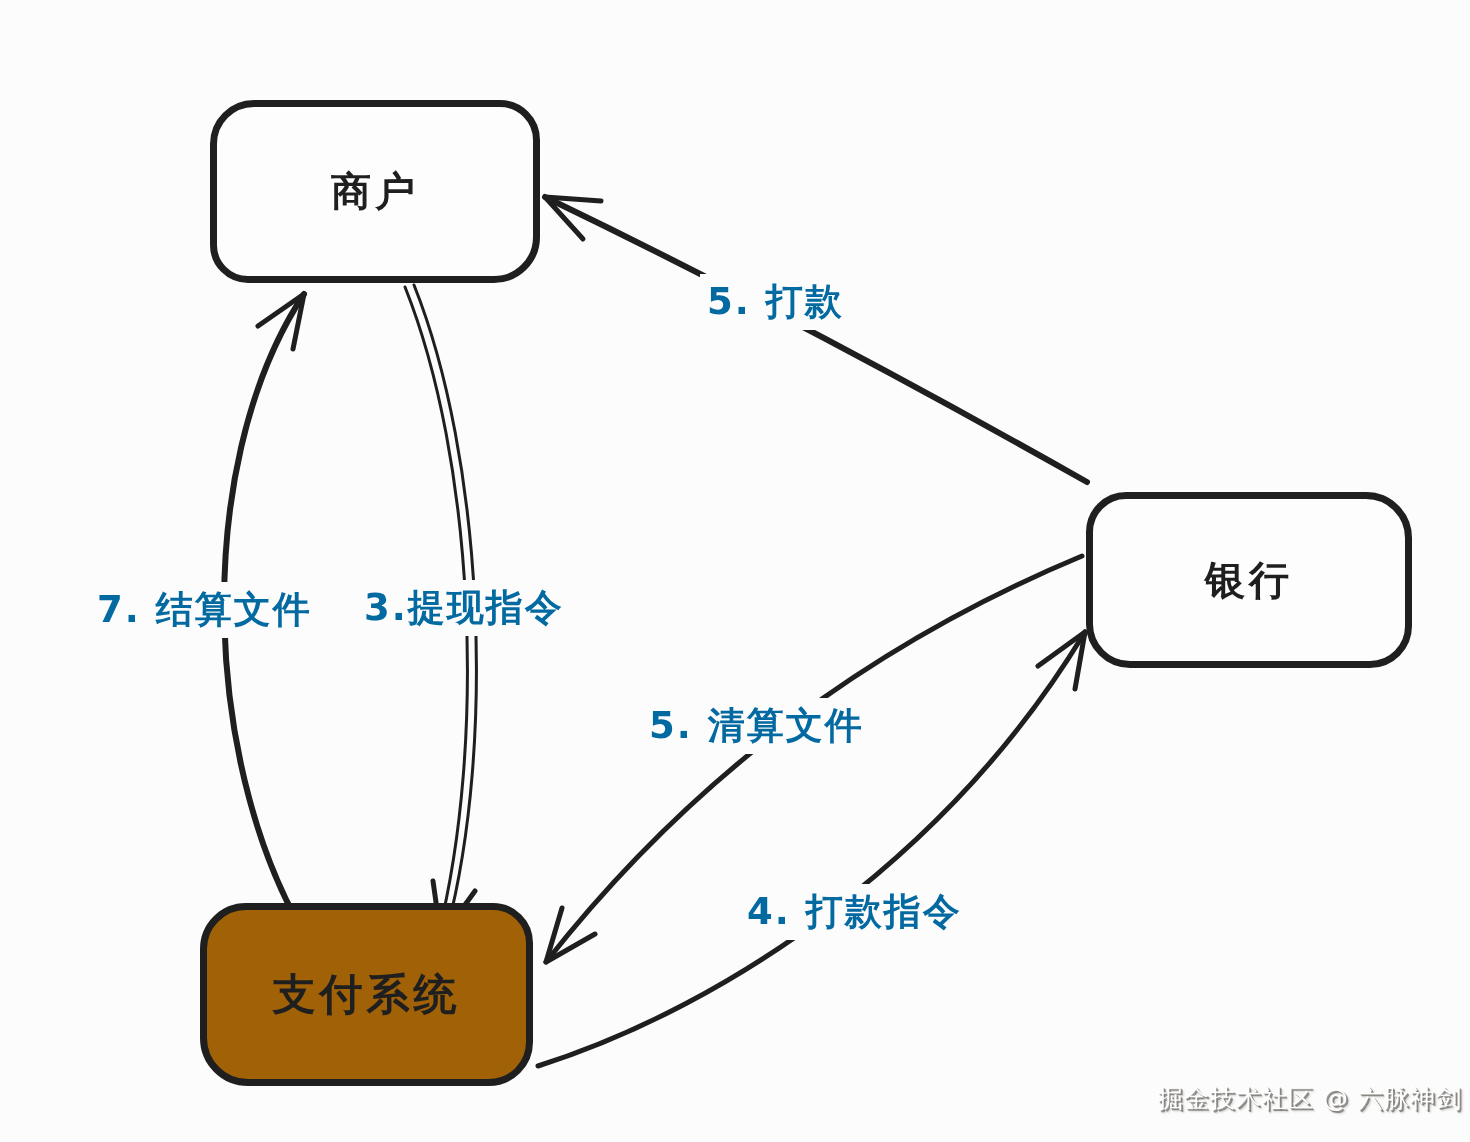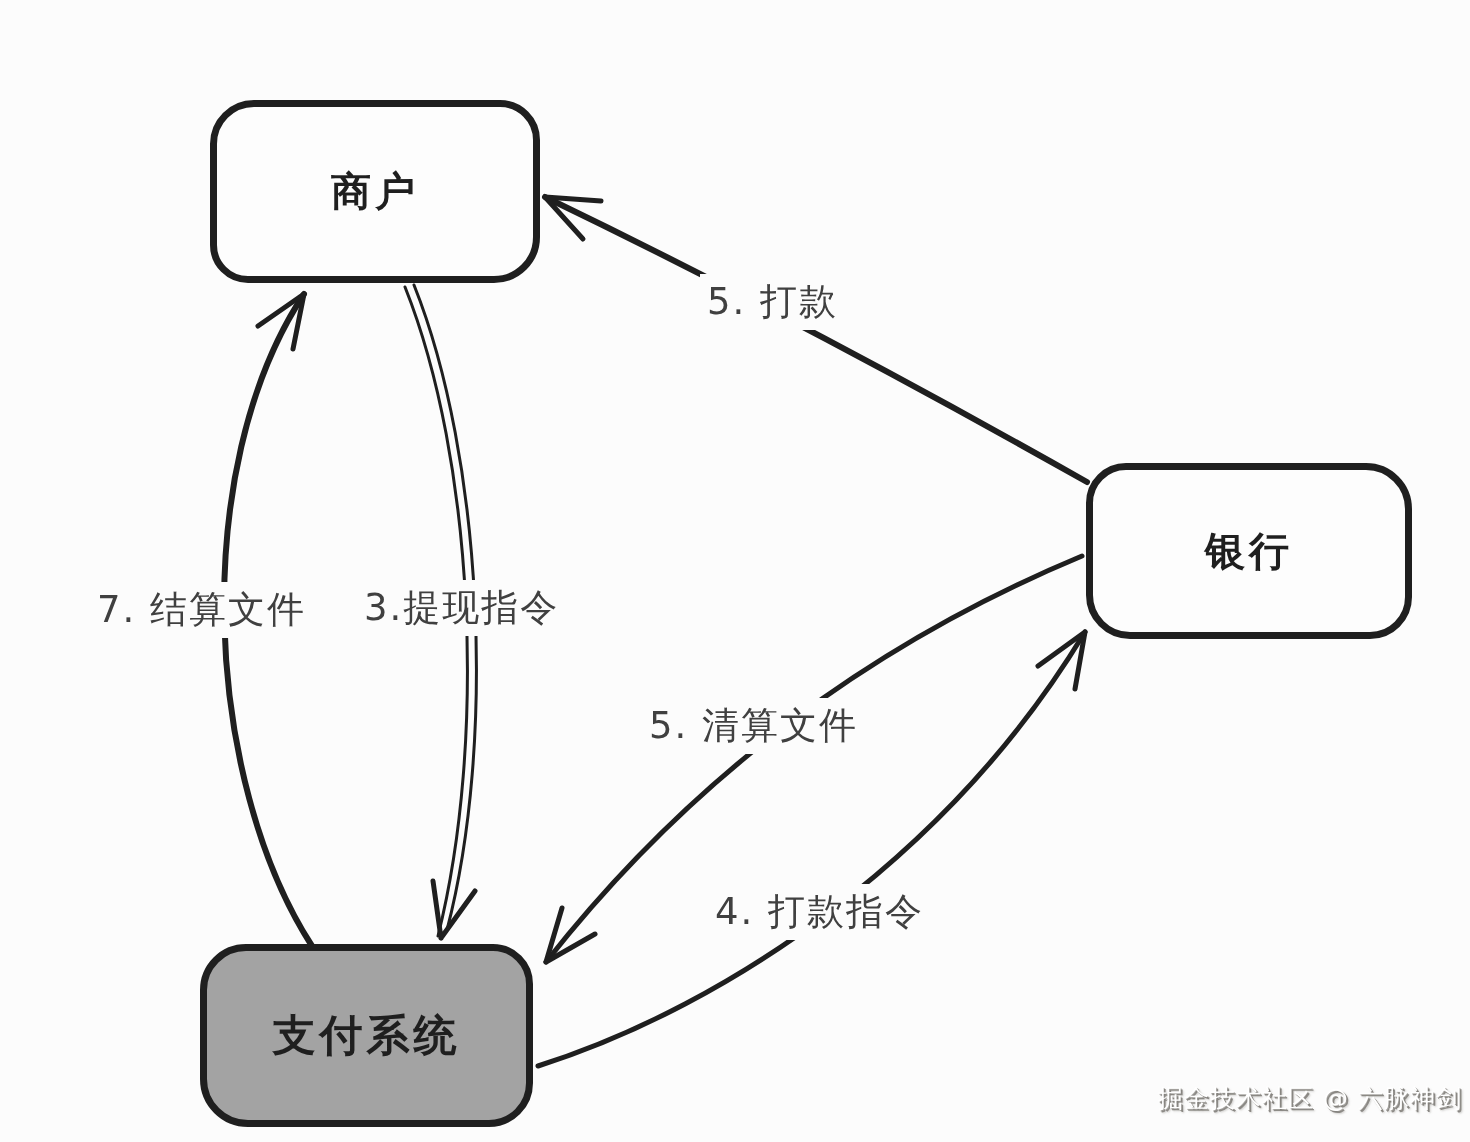--- a/index.html
+++ b/index.html
@@ -34,46 +34,46 @@
     font-size: 40px;
     font-weight: 600;
     letter-spacing: 4px;
   }
   .node-merchant {
     left: 210px; top: 100px;
     width: 330px; height: 183px;
     border-radius: 44px 40px 46px 38px;
   }
   .node-bank {
-    left: 1086px; top: 463px;
+    left: 1086px; top: 492px;
     width: 326px; height: 176px;
     border-radius: 40px 46px 42px 44px;
   }
   .node-payment {
-    left: 200px; top: 944px;
+    left: 200px; top: 903px;
     width: 333px; height: 183px;
     border-radius: 46px 40px 44px 48px;
-    background: #a3a3a3;
+    background: #a16207;
     font-size: 43px;
   }
   .edge-label {
     position: absolute;
     z-index: 3;
     background: #fcfcfc;
-    color: #404040;
+    color: #0369a1;
     font-size: 37px;
-    font-weight: 400;
+    font-weight: 700;
     letter-spacing: 2px;
     padding: 3px 7px;
     white-space: nowrap;
   }
   .label-1 { left: 642px; top: 698px; }
   .label-2 { left: 90px;  top: 582px; }
   .label-3 { left: 357px; top: 580px; }
-  .label-4 { left: 708px; top: 884px; text-align: right; }
+  .label-4 { left: 740px; top: 884px; text-align: right; }
   .label-5 { left: 700px; top: 274px; }
   .watermark {
     position: absolute;
     z-index: 4;
     right: 8px;
     top: 1082px;
     font-size: 25px;
     font-weight: 400;
     letter-spacing: 1px;
     color: #ffffff;

